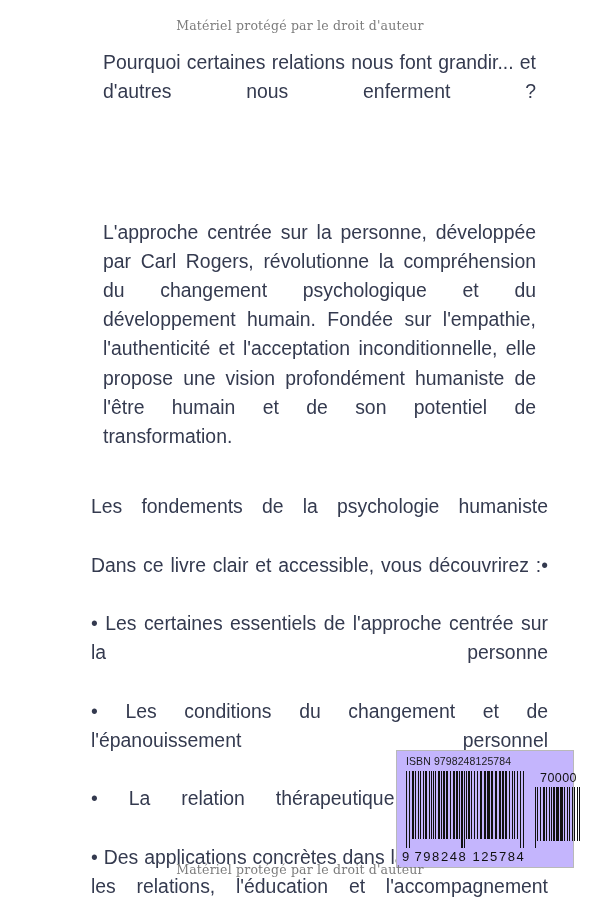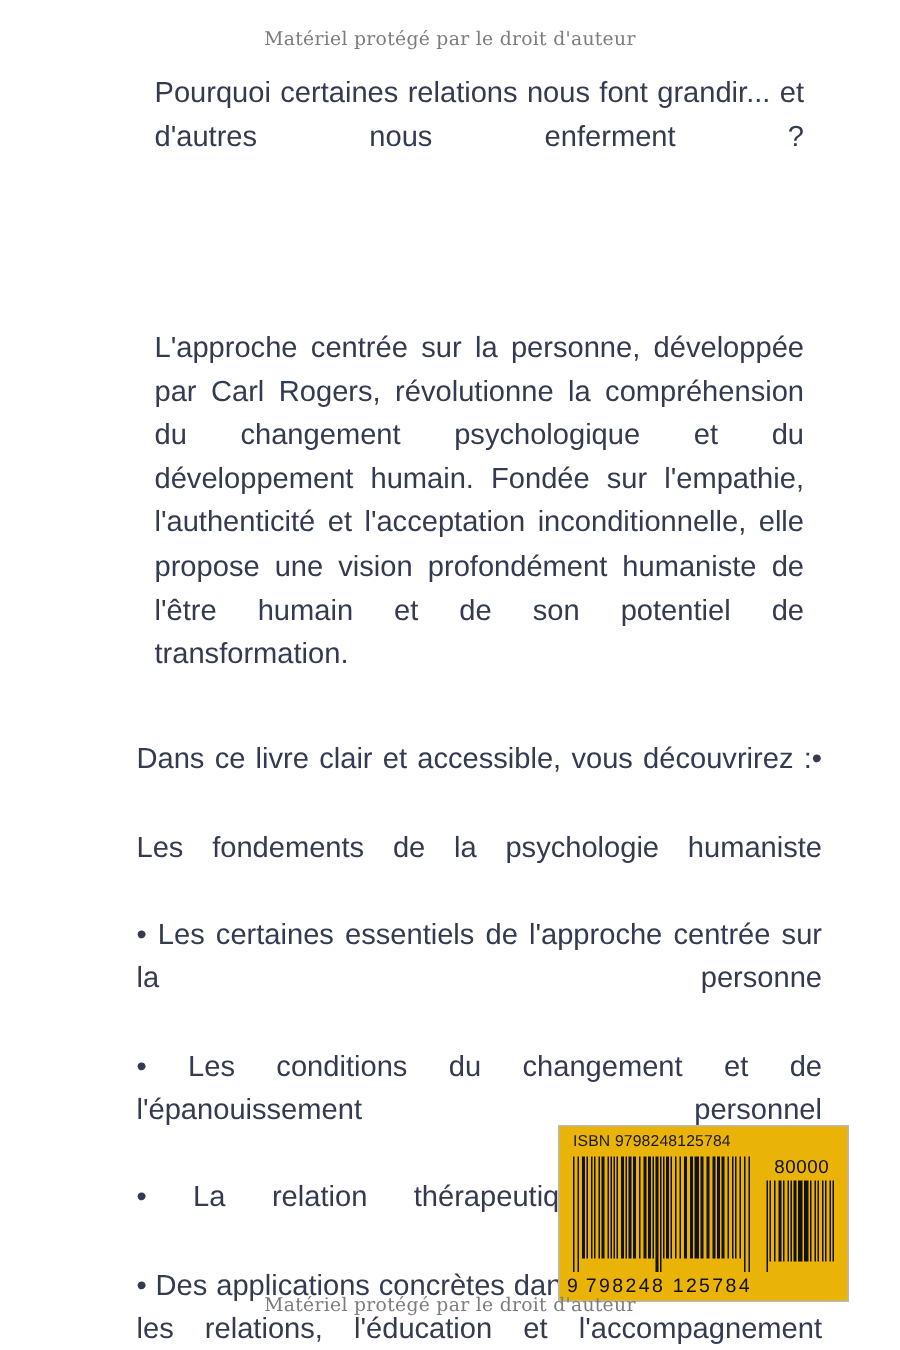--- a/index.html
+++ b/index.html
@@ -72,25 +72,25 @@
   }
   .listline::after {
     content: "";
     display: inline-block;
     width: 100%;
   }
 
   
   .barcode-box {
     position: absolute;
-    left: 372px;
+    left: 396px;
     top: 750px;
-    width: 194px;
+    width: 178px;
     height: 118px;
-    background: #eab308;
+    background: #c4b5fd;
     border: 1px solid #b9b9b9;
     box-sizing: border-box;
   }
   .isbn-label {
     position: absolute;
     left: 9px;
     top: 4px;
     font-family: "Liberation Sans", sans-serif;
     font-size: 10.5px;
     color: #1a1a1a;
@@ -160,24 +160,24 @@
 
     <p class="para">Pourquoi certaines relations nous font grandir... et d'autres nous enferment ?</p>
 
     <div class="gap"></div>
 
 
     <div class="gap"></div>
 
     <p class="para">L'approche centrée sur la personne, développée par Carl Rogers, révolutionne la compréhension du changement psychologique et du développement humain. Fondée sur l'empathie, l'authenticité et l'acceptation inconditionnelle, elle propose une vision profondément humaniste de l'être humain et de son potentiel de transformation.</p>
 
+    <p class="listline">Les fondements de la psychologie humaniste</p>
+
     <p class="listline">Dans ce livre clair et accessible, vous découvrirez :•</p>
 
-    <p class="listline">Les fondements de la psychologie humaniste</p>
-
     <p class="listline">• Les certaines essentiels de l'approche centrée sur la personne</p>
 
     <p class="listline">• Les conditions du changement et de l'épanouissement personnel</p>
 
     <p class="listline">• La relation thérapeutique en pratique</p>
 
     <p class="listline">• Des applications concrètes dans la vie quotidienne, les relations, l'éducation et l'accompagnement</p>
 
   </div>
 
@@ -263,21 +263,21 @@
         <span class="bar short" style="width:1.20px;background:#111111"></span>
         <span class="bar sp" style="width:1.90px"></span>
         <span class="bar short" style="width:1.20px;background:#111111"></span>
         <span class="bar sp" style="width:1.90px"></span>
         <span class="bar tall" style="width:1.40px;background:#111111"></span>
         <span class="bar sp" style="width:1.90px"></span>
         <span class="bar tall" style="width:1.40px;background:#111111"></span>
         <span class="bar sp" style="width:1.90px"></span>
       </div>
 
-    <div class="addon-digits">80000</div>
+    <div class="addon-digits">70000</div>
 
     <div class="bars-addon" id="bars-addon">
         <span class="bar tall" style="width:1.40px;background:#111111"></span>
         <span class="bar sp" style="width:1.20px"></span>
         <span class="bar short" style="width:1.20px;background:#111111"></span>
         <span class="bar sp" style="width:1.90px"></span>
         <span class="bar short" style="width:1.20px;background:#111111"></span>
         <span class="bar sp" style="width:1.90px"></span>
         <span class="bar short" style="width:1.90px;background:#111111"></span>
         <span class="bar sp" style="width:1.90px"></span>

